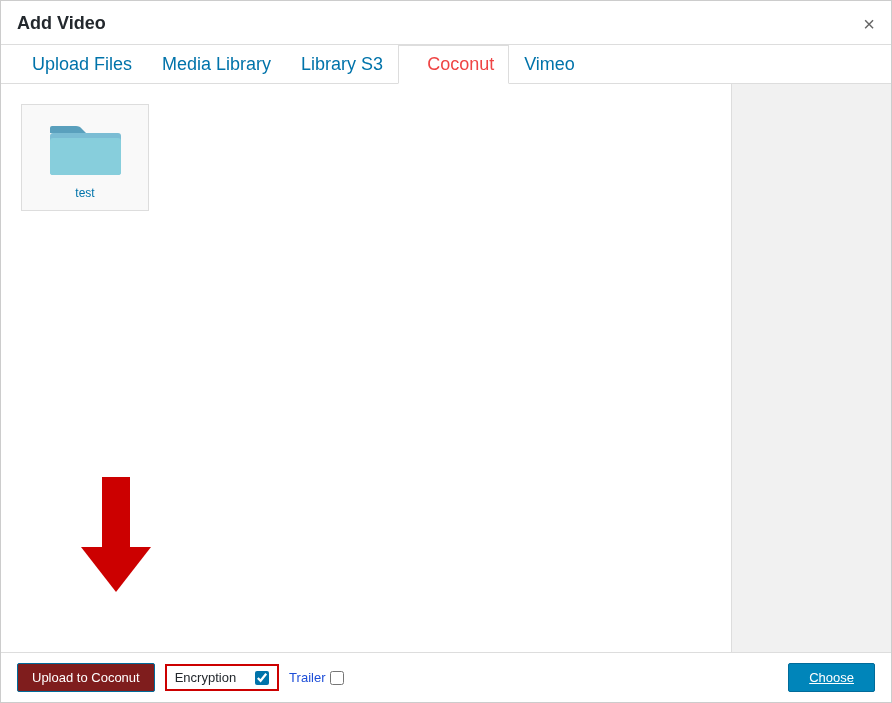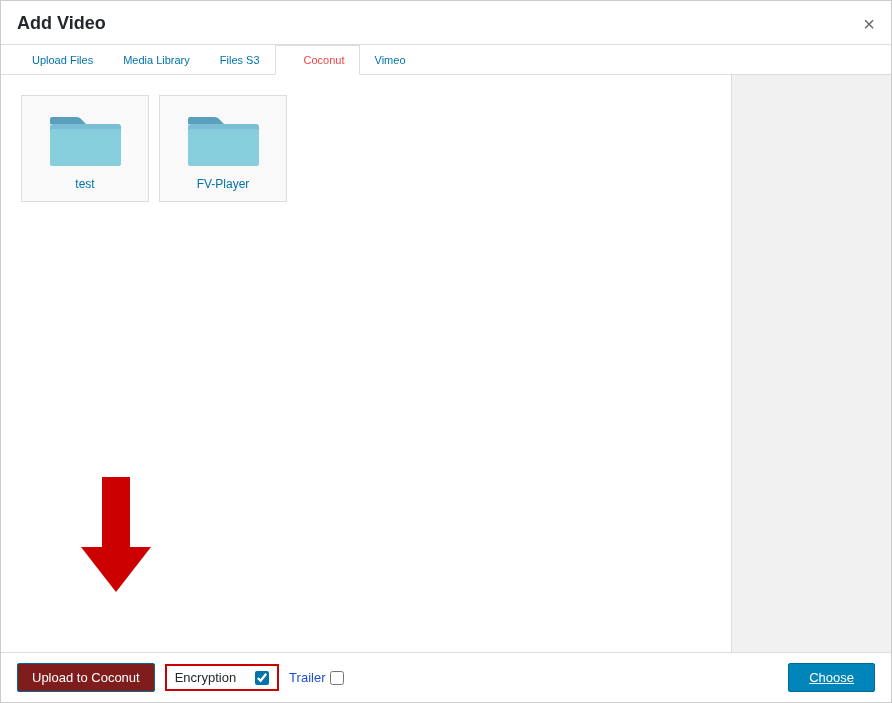--- a/index.html
+++ b/index.html
@@ -48,21 +48,21 @@
       display: flex;
       gap: 0;
       padding: 0 16px;
       border-bottom: 1px solid #ddd;
       background: #fff;
     }
     .tab {
       padding: 8px 14px;
       cursor: pointer;
       color: #0073aa;
-      font-size: 11px;
+      font-size: 18px;
       border: 1px solid transparent;
       margin-bottom: -1px;
       text-decoration: none;
     }
     .tab.active {
       background: #fff;
       border: 1px solid #ddd;
       border-bottom-color: #fff;
       color: #ef4444;
       font-weight: 500;
@@ -207,21 +207,21 @@
 <div class="modal">
 
   <div class="modal-header">
     <span class="modal-title">Add Video</span>
     <button class="close-btn">×</button>
   </div>
 
   <div class="tabs">
     <a class="tab">Upload Files</a>
     <a class="tab">Media Library</a>
-    <a class="tab">Files S3</a>
+    <a class="tab">Library S3</a>
     <a class="tab active">Coconut</a>
     <a class="tab">Vimeo</a>
   </div>
 
   <div class="modal-body">
     <div class="content-area">
 
       <div class="folders-grid">
 
         <div class="folder-item">
@@ -231,30 +231,20 @@
               <rect x="2" y="15" width="71" height="42" rx="3" ry="3" fill="#7bbdd4"></rect>
 
               <path d="M2,15 L2,10 Q2,8 4,8 L28,8 Q32,8 34,11 L38,15 Z" fill="#5aa0bd"></path>
 
               <rect x="2" y="20" width="71" height="37" rx="3" ry="3" fill="#87cedc"></rect>
             </svg>
           </div>
           <span class="folder-label">test</span>
         </div>
 
-        <div class="folder-item">
-          <div class="folder-icon">
-            <svg class="folder-svg" viewBox="0 0 75 60" xmlns="http://www.w3.org/2000/svg">
-              <rect x="2" y="15" width="71" height="42" rx="3" ry="3" fill="#7bbdd4"></rect>
-              <path d="M2,15 L2,10 Q2,8 4,8 L28,8 Q32,8 34,11 L38,15 Z" fill="#5aa0bd"></path>
-              <rect x="2" y="20" width="71" height="37" rx="3" ry="3" fill="#87cedc"></rect>
-            </svg>
-          </div>
-          <span class="folder-label">FV-Player</span>
-        </div>
       </div>
 
       <div class="arrow-container">
         <div class="red-arrow">
           <div class="arrow-shaft"></div>
           <div class="arrow-head"></div>
         </div>
       </div>
     </div>
 

